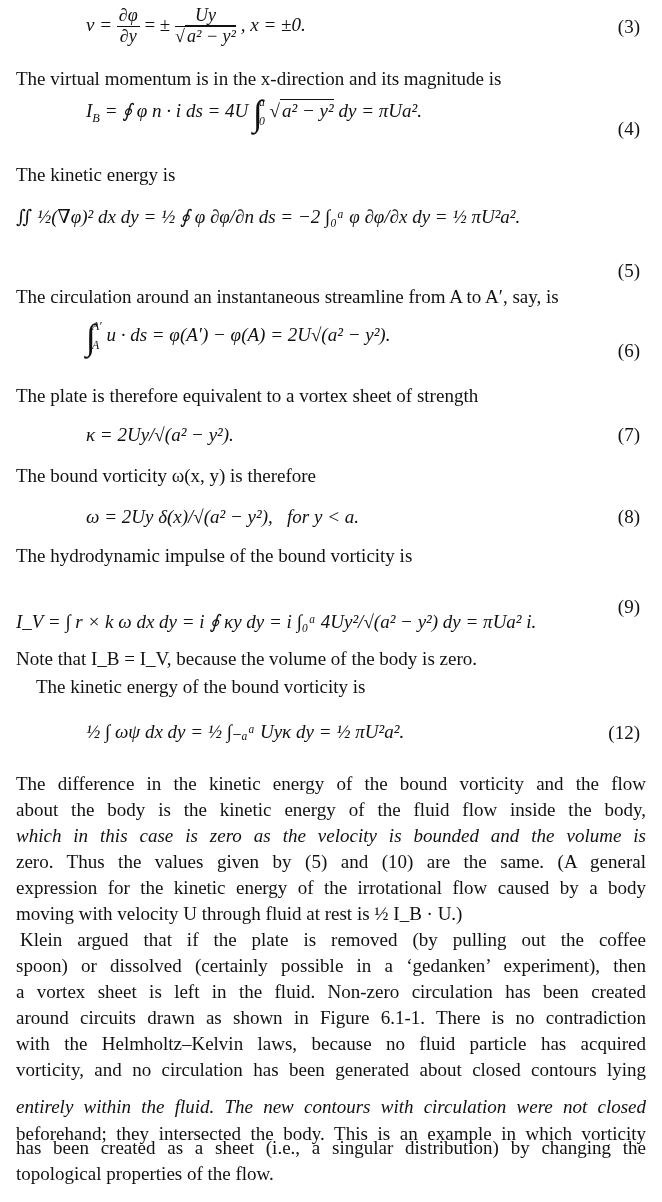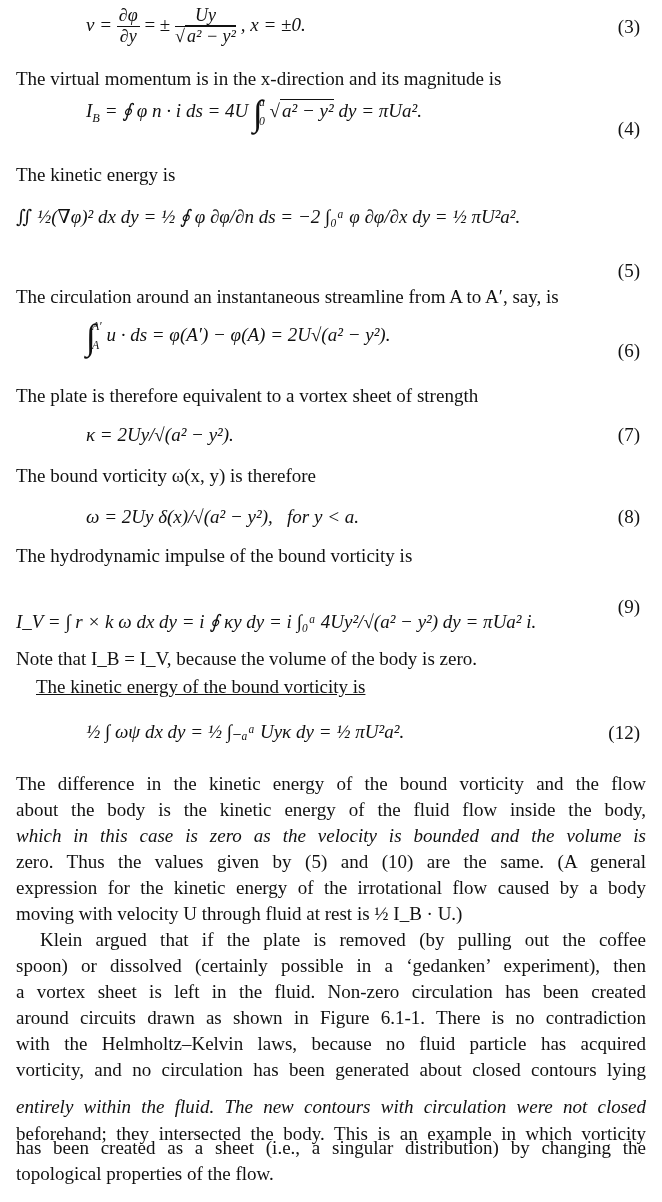--- a/index.html
+++ b/index.html
@@ -65,33 +65,33 @@
   <span>ω = 2Uy δ(x)/√(a² − y²),</span>&nbsp;&nbsp;&nbsp;<span>for y &lt; a.</span>
 </div>
 <div class="eqno" style="top:506px;">(8)</div>
 
 <div class="line" style="top:545px;">The hydrodynamic impulse of the bound vorticity is</div>
 
 <div class="eq" style="left:16px; top:610px;">I_V = ∫ r × k ω dx dy = i ∮ κy dy = i ∫₀ᵃ 4Uy²/√(a² − y²) dy = πUa² i.</div>
 <div class="eqno" style="top:596px;">(9)</div>
 
 <div class="line" style="top:648px;">Note that I_B = I_V, because the volume of the body is zero.</div>
-<div class="line" style="top:676px; left:36px;text-decoration:underline;">The kinetic energy of the bound vorticity is</div>
+<div class="line" style="top:676px; left:36px;">The kinetic energy of the bound vorticity is</div>
 
 <div class="eq" style="left:86px; top:720px;">½ ∫ ωψ dx dy = ½ ∫₋ₐᵃ Uyκ dy = ½ πU²a².</div>
 <div class="eqno" style="top:722px;">(12)</div>
 
 <div class="line just" style="top:773px;">The difference in the kinetic energy of the bound vorticity and the flow</div>
 <div class="line just" style="top:799px;">about the body is the kinetic energy of the fluid flow inside the body,</div>
 <div class="line just" style="top:825px;font-style:italic;">which in this case is zero as the velocity is bounded and the volume is</div>
 <div class="line just" style="top:851px;">zero.  Thus the values given by (5) and (10) are the same.  (A general</div>
 <div class="line just" style="top:877px;">expression for the kinetic energy of the irrotational flow caused by a body</div>
 <div class="line" style="top:903px;">moving with velocity U through fluid at rest is ½ I_B · U.)</div>
 
-<div class="line just" style="top:929px; left:40px;">Klein argued that if the plate is removed (by pulling out the coffee</div>
+<div class="line just" style="top:929px; left:20px;">Klein argued that if the plate is removed (by pulling out the coffee</div>
 <div class="line just" style="top:955px;">spoon) or dissolved (certainly possible in a ‘gedanken’ experiment), then</div>
 <div class="line just" style="top:981px;">a vortex sheet is left in the fluid.  Non-zero circulation has been created</div>
 <div class="line just" style="top:1007px;">around circuits drawn as shown in Figure 6.1-1. There is no contradiction</div>
 <div class="line just" style="top:1033px;">with the Helmholtz–Kelvin laws, because no fluid particle has acquired</div>
 <div class="line just" style="top:1059px;">vorticity, and no circulation has been generated about closed contours lying</div>
 <div class="line just" style="top:1096px;font-style:italic;">entirely within the fluid. The new contours with circulation were not closed</div>
 <div class="line just" style="top:1123px;">beforehand; they intersected the body. This is an example in which vorticity</div>
 <div class="line just" style="top:1137px;">has been created as a sheet (i.e., a singular distribution) by changing the</div>
 <div class="line" style="top:1163px;">topological properties of the flow.</div>
 

